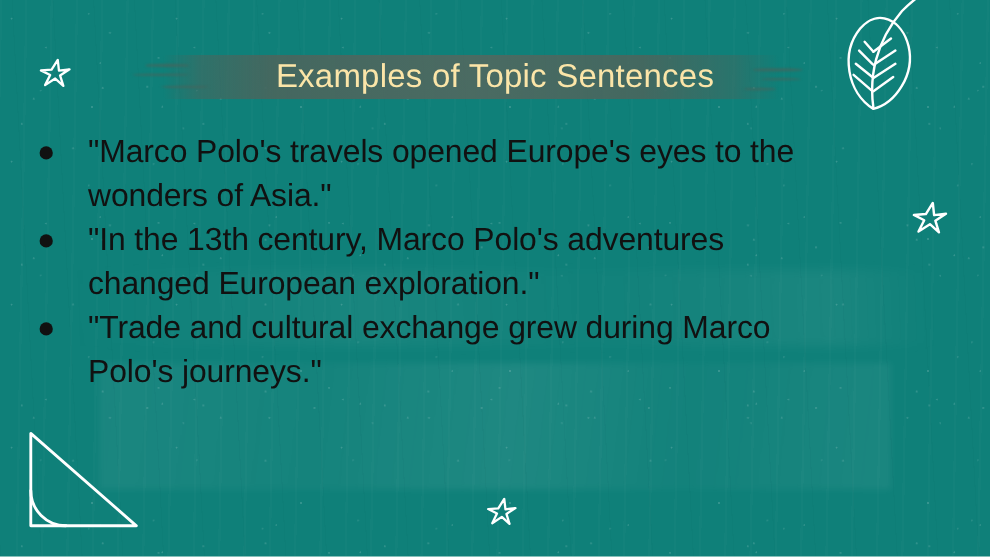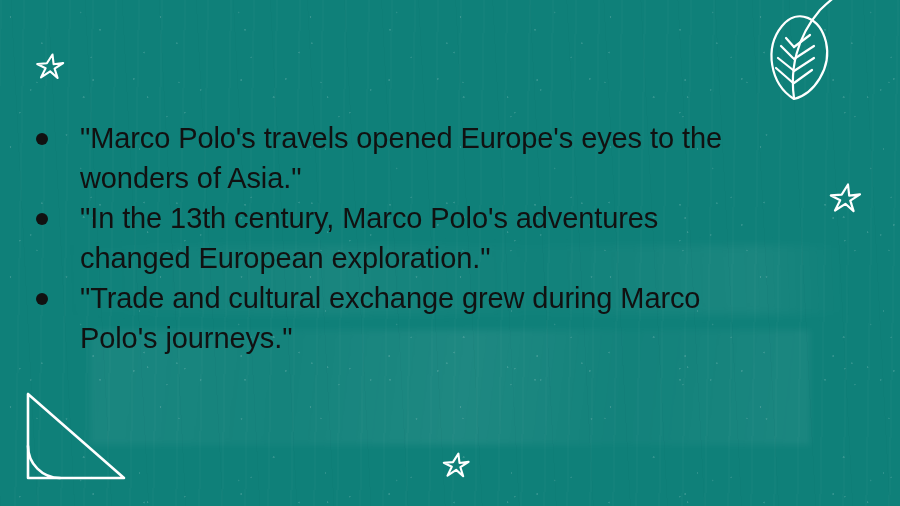--- a/index.html
+++ b/index.html
@@ -193,20 +193,30 @@
 <body>
 
 <div id="slide">
 
   <div class="bg-base"></div>
   <div class="bg-brush-band2"></div>
   <div class="bg-brush-band"></div>
   <div class="bg-streaks"></div>
   <div class="bg-speckle"></div>
 
+  <div class="title-wrap">
+    <div class="title-brush"></div>
+    <div class="title-brush-wisp" style="left:132px; top:18px; width:40px; height:3px;"></div>
+    <div class="title-brush-wisp" style="left:120px; top:27px; width:52px; height:2px;"></div>
+    <div class="title-brush-wisp" style="left:146px; top:38px; width:44px; height:2px;"></div>
+    <div class="title-brush-wisp" style="left:684px; top:22px; width:46px; height:3px;"></div>
+    <div class="title-brush-wisp" style="left:692px; top:31px; width:36px; height:2px;"></div>
+    <div class="title-brush-wisp" style="left:676px; top:40px; width:30px; height:2px;"></div>
+    <div class="title-text">Examples of Topic Sentences</div>
+  </div>
 
   <div class="body">
 
     <div class="bullet-row">
       <div class="bullet-dot"></div>
       <div class="bullet-text">"Marco Polo's travels opened Europe's eyes to the wonders of Asia."</div>
     </div>
 
     <div class="bullet-row">
       <div class="bullet-dot"></div>

